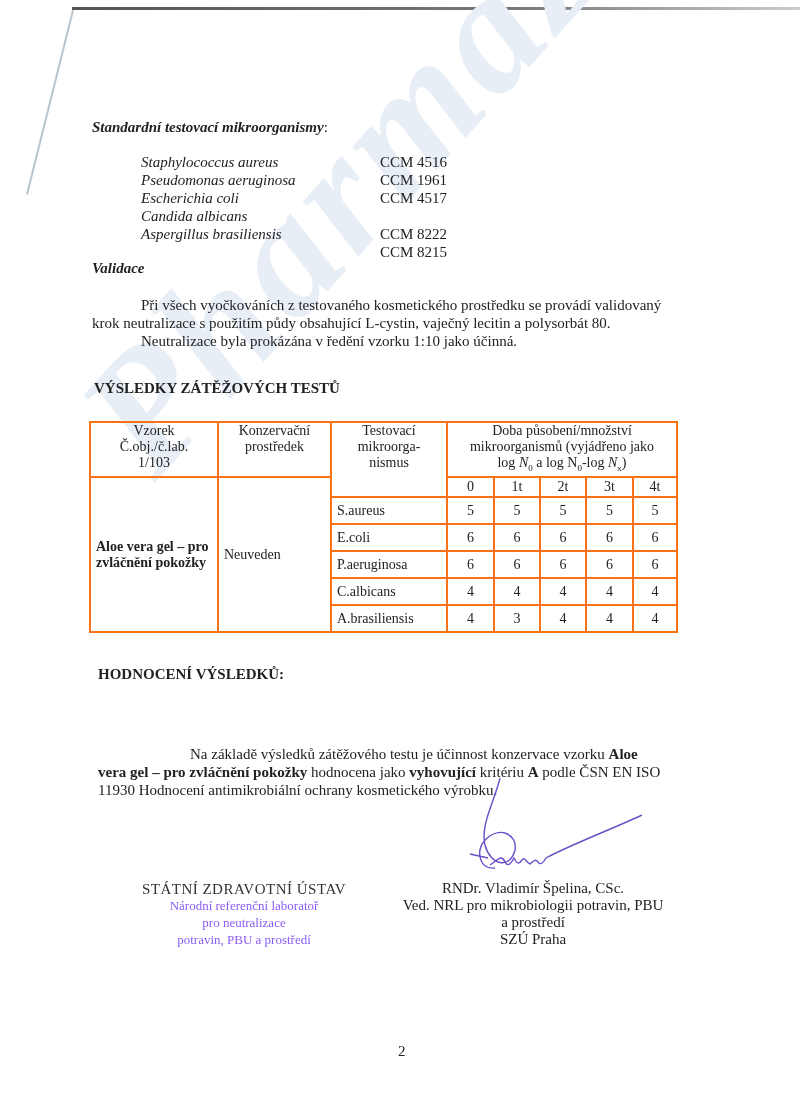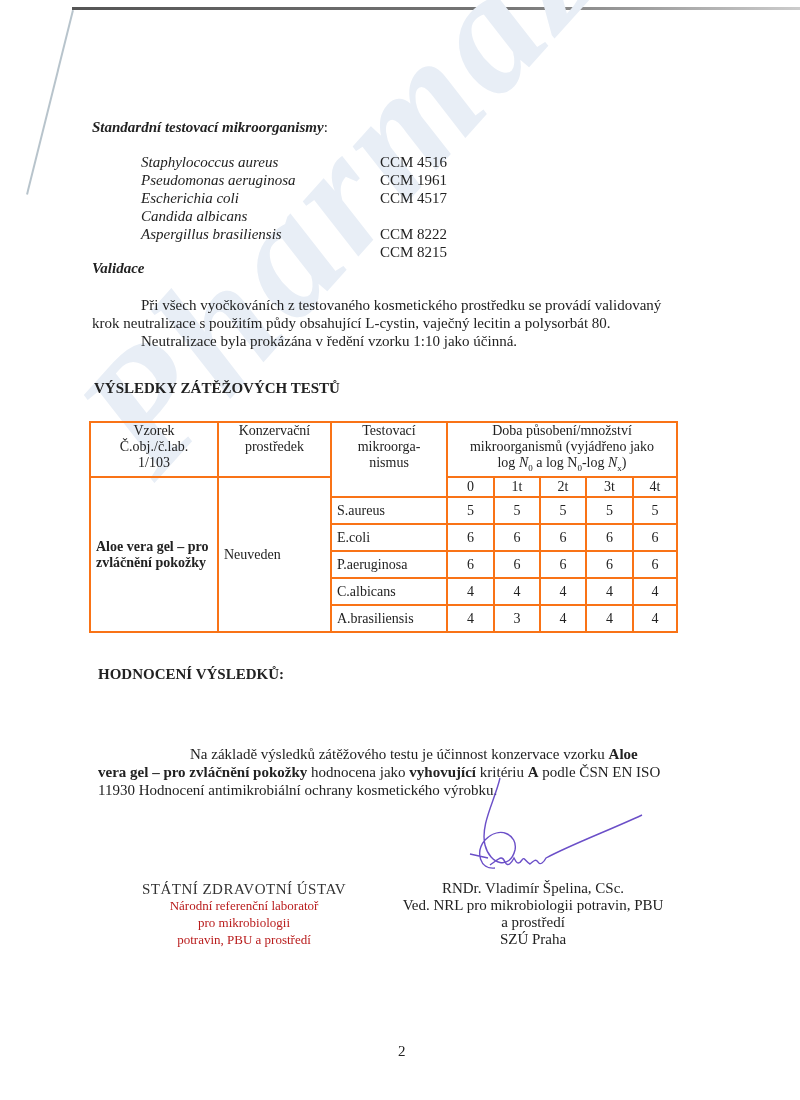--- a/index.html
+++ b/index.html
@@ -26,21 +26,21 @@
   .para { font-size: 15px; line-height: 18px; }
   .h-bold { font-weight: bold; font-size: 15px; }
   
   table.res { position: absolute; left: 89px; top: 421px; border-collapse: collapse;
     font-size: 14px; }
   table.res td { border: 2px solid #f97316; padding: 0; vertical-align: top; text-align: center; line-height: 16px; }
   table.res td.left { text-align: left; padding-left: 5px; vertical-align: middle; }
   table.res td.val { vertical-align: middle; height: 25px; }
   .sig-block { font-size: 14px; text-align: center; line-height: 16px; }
   .szu-title { font-size: 15px; letter-spacing: 0.5px; color: #333; }
-  .szu-sub { font-size: 13px; color: #b91c1c; line-height: 17px; }
+  .szu-sub { font-size: 13px; color: #8b5cf6; line-height: 17px; }
   .page-num { font-size: 15px; }
 </style>
 </head>
 <body>
 
 <div class="abs top-edge"></div>
 <div class="abs left-edge"></div>
 <div class="abs watermark">Pharmazone s.r.o.</div>
 
 <div class="content">
@@ -167,21 +167,21 @@
     <div><span>11930 Hodnocení antimikrobiální ochrany kosmetického výrobku.</span></div>
   </div>
 
   <svg class="abs" style="left:440px; top:770px;" width="230" height="120">
     <path d="M60 8 C 55 30, 40 55, 45 75 C 50 95, 70 100, 75 80 C 78 65, 60 55, 45 70 C 35 82, 40 100, 55 98 M 50 95 C 60 88, 62 85, 65 92 C 68 98, 72 92, 74 88 C 76 92, 78 96, 82 90 C 84 86, 86 92, 90 94 C 93 92, 95 88, 98 92 C 100 96, 104 92, 106 88 C 130 75, 170 60, 202 45 M 30 84 L 48 88" fill="none" stroke="#6b4fc8" stroke-width="1.4"></path>
   </svg>
 
   <div class="abs sig-block" style="left:128px; top:881px; width:232px;">
     <div class="szu-title">STÁTNÍ ZDRAVOTNÍ ÚSTAV</div>
     <div class="szu-sub">Národní referenční laboratoř</div>
-    <div class="szu-sub">pro mikrobiologii</div>
+    <div class="szu-sub">pro neutralizace</div>
     <div class="szu-sub">potravin, PBU a prostředí</div>
   </div>
 
   <div class="abs sig-block" style="left:378px; top:880px; width:310px; font-size:15px; line-height:17px;">
     <div>RNDr. Vladimír Špelina, CSc.</div>
     <div>Ved. NRL pro mikrobiologii potravin, PBU</div>
     <div>a prostředí</div>
     <div>SZÚ Praha</div>
   </div>
 

